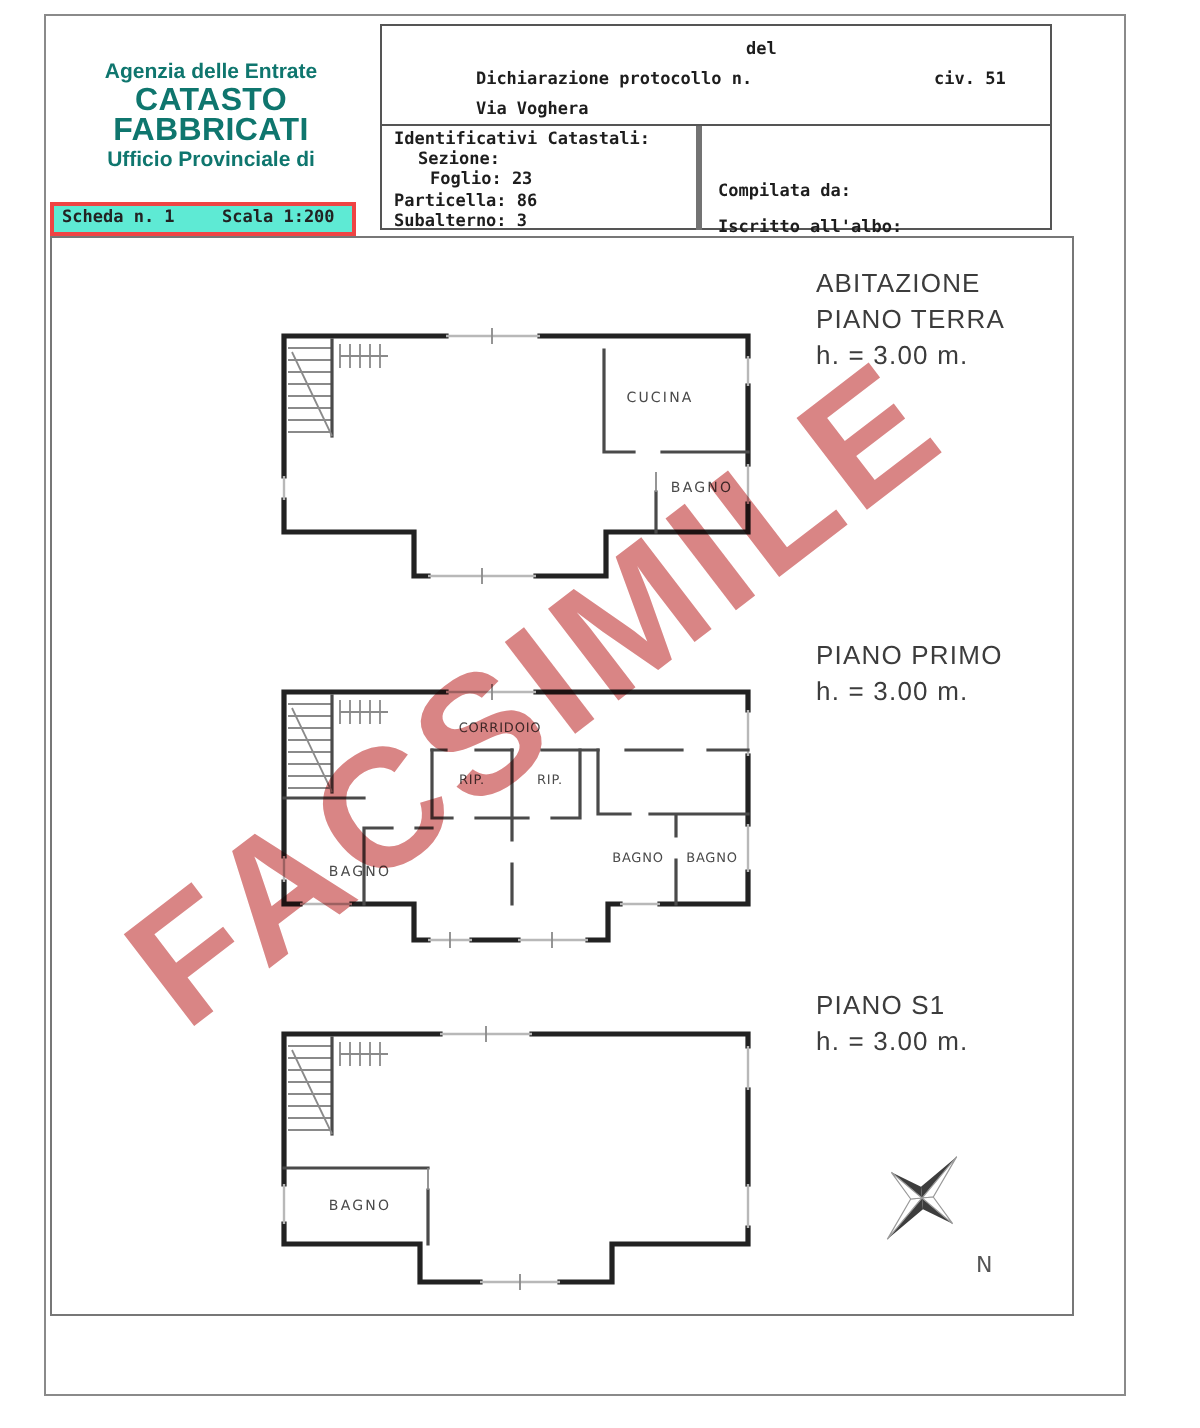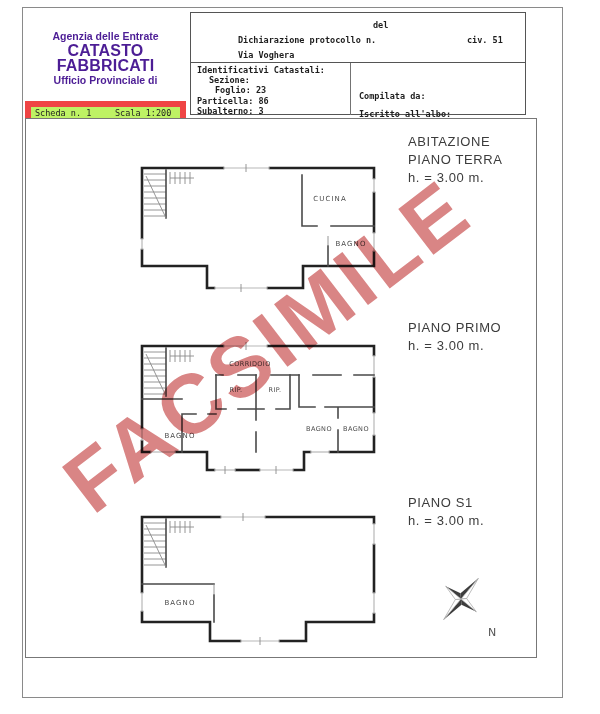--- a/index.html
+++ b/index.html
@@ -4,41 +4,41 @@
 <style>
   html,body{margin:0;padding:0;background:#ffffff;}
   .page{position:relative;width:600px;height:714px;background:#fff;overflow:hidden;
         font-family:"Liberation Sans",sans-serif;}
   
   .outer-border{position:absolute;left:22px;top:7px;width:539px;height:689px;
                 border:1px solid #8a8a8a;}
   .plan-box{position:absolute;left:25px;top:118px;width:510px;height:538px;
             border:1px solid #777;background:#fff;}
   
-  .hdr-left{position:absolute;left:28px;top:29px;width:155px;text-align:center;color:#4c1d95;}
+  .hdr-left{position:absolute;left:28px;top:29px;width:155px;text-align:center;color:#0f766e;}
   .hdr-left .l1{font-size:10.5px;font-weight:bold;line-height:14px;}
   .hdr-left .l2{font-size:16px;font-weight:bold;line-height:15px;letter-spacing:0.2px;}
   .hdr-left .l3{font-size:10.5px;font-weight:bold;line-height:14px;}
   
-  .scheda{position:absolute;left:25px;top:101px;width:149px;height:13px;border:6px solid #ef4444;
-          background:#bef264;font-family:"DejaVu Sans Mono",monospace;font-weight:normal;
+  .scheda{position:absolute;left:25px;top:101px;width:149px;height:13px;border:2px solid #ef4444;
+          background:#5eead4;font-family:"DejaVu Sans Mono",monospace;font-weight:bold;
           font-size:8.5px;color:#222;line-height:13px;}
   .scheda .s1{position:absolute;left:4px;top:0;}
   .scheda .s2{position:absolute;left:84px;top:0;}
   
   .proto-box{position:absolute;left:190px;top:12px;width:336px;height:103px;border:1px solid #555;
              font-family:"DejaVu Sans Mono",monospace;font-weight:bold;font-size:8.5px;color:#1d1d1d;
              box-sizing:border-box;background:#fff;}
   .proto-row1{position:relative;height:50px;border-bottom:1px solid #555;box-sizing:border-box;
               padding:5px 6px 0 6px;}
   .mline{height:15px;line-height:15px;white-space:pre;position:relative;}
   .proto-row1 .del{position:absolute;left:176px;top:0;text-align:center;}
   .proto-row1 .civ{position:absolute;left:270px;top:0;}
   .proto-row2{display:flex;height:52px;}
-  .col-catasto{width:160px;border-right:1px solid #737373;box-sizing:border-box;
+  .col-catasto{width:160px;border-right:3px solid #737373;box-sizing:border-box;
                padding:2px 0 0 6px;line-height:10.2px;}
   .col-catasto div{height:10.2px;white-space:pre;}
   .ind1{padding-left:12px;}
   .ind2{padding-left:18px;}
   .col-compilata{flex:1;position:relative;margin-top:24px;}
   .col-compilata .c1{position:absolute;left:8px;top:4px;}
   .col-compilata .c2{position:absolute;left:8px;top:22px;text-align:center;}
   .col-compilata .c3{position:absolute;left:16px;top:40px;padding-left:30px;}
   .col-compilata .c4{position:absolute;left:148px;top:40px;}
   

